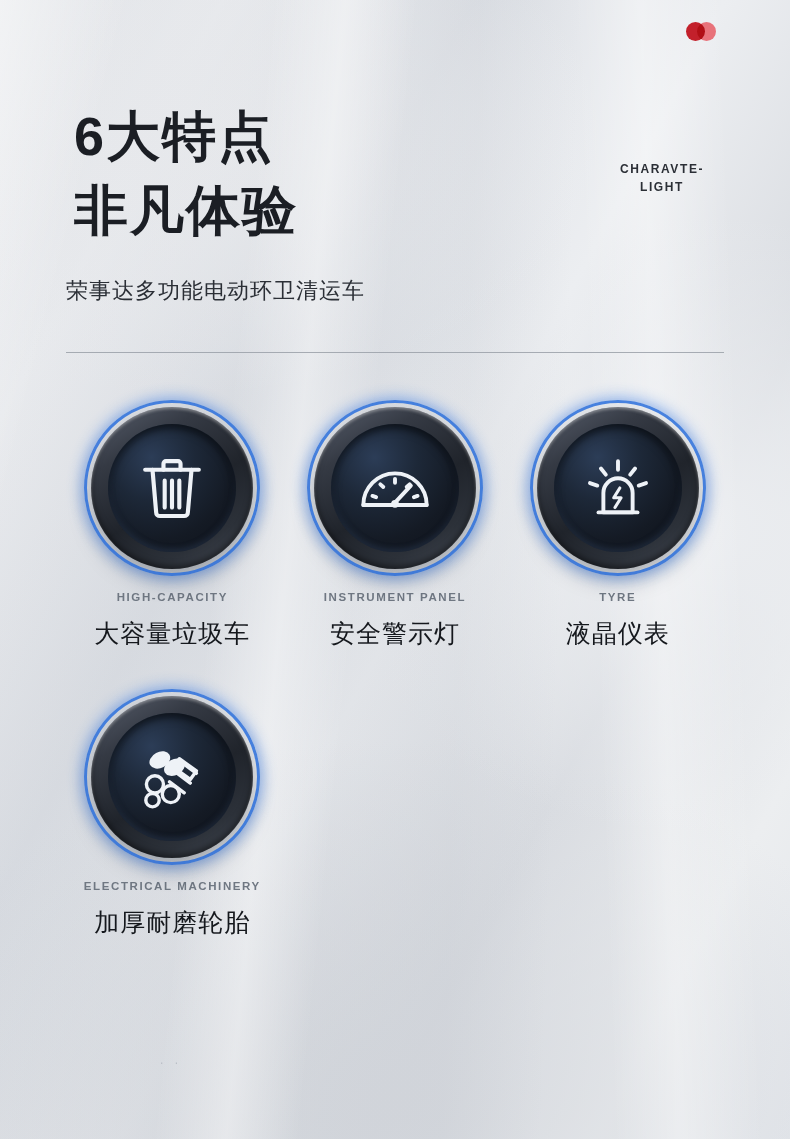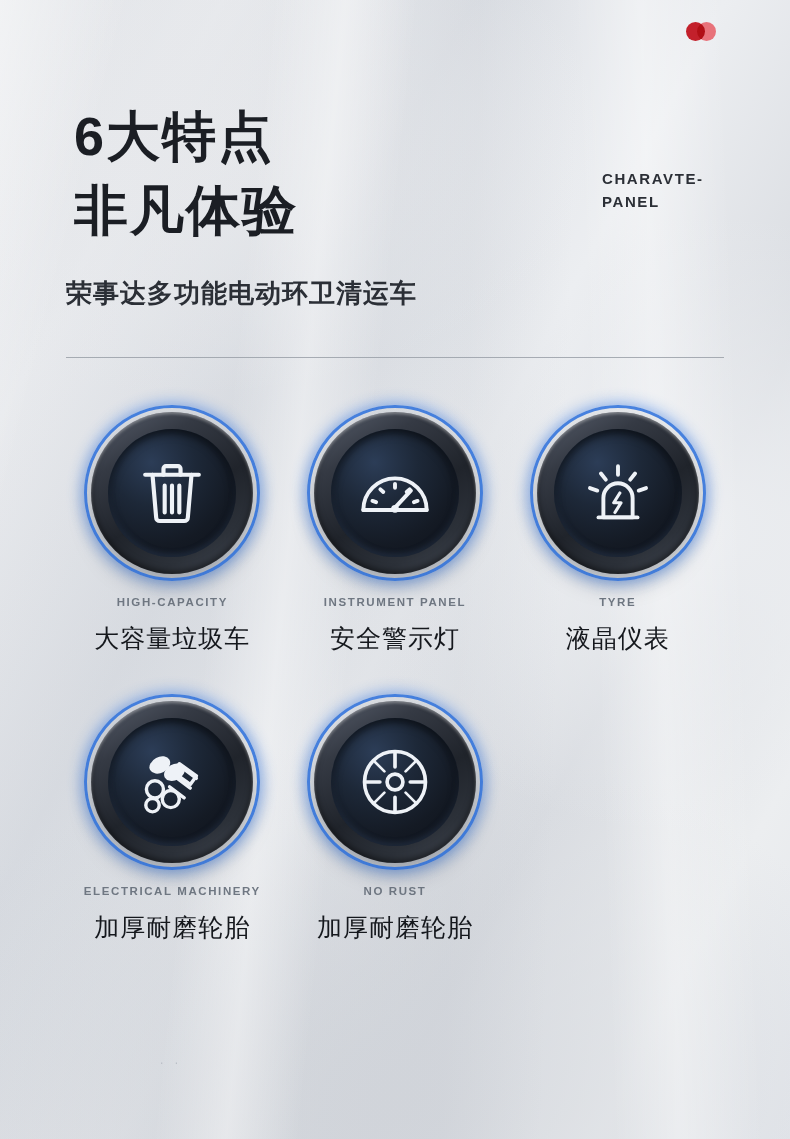--- a/index.html
+++ b/index.html
@@ -55,24 +55,24 @@
     color: #1b1e24;
     letter-spacing: 2px;
     line-height: 1.22;
     margin: 8px;
   }
   .headline-2 {
     margin-top: 4px;
   }
   .subhead {
     margin-top: 32px;
-    font-size: 26px;
+    font-size: 22px;
     color: #2b2f36;
     letter-spacing: 1px;
-    font-weight: 700;
+    font-weight: 400;
   }
 
   .brand-dots {
     position: absolute;
     top: 22px;
     right: 4px;
     width: 34px;
     height: 20px;
   }
   .dot {
@@ -81,24 +81,24 @@
     width: 19px;
     height: 19px;
     border-radius: 50%;
   }
   .dot-a { left: 0; background: #c3202b; }
   .dot-b { left: 11px; background: #e8727a; mix-blend-mode: multiply; }
 
   .charavteristic {
     position: absolute;
     right: 2px;
-    top: 168px;
+    top: 160px;
     width: 120px;
-    text-align: left;
-    font-size: 15px;
+    text-align: center;
+    font-size: 12px;
     font-weight: 700;
     letter-spacing: 1.6px;
     color: #2b2f36;
     line-height: 1.5;
   }
 
   .rule {
     margin-top: 46px;
     height: 1px;
     background: #9aa0a8;
@@ -207,21 +207,21 @@
         <span class="dot dot-a"></span>
         <span class="dot dot-b"></span>
       </div>
 
       <h1 class="headline">6大特点</h1>
       <h1 class="headline headline-2">非凡体验</h1>
       <div class="subhead">荣事达多功能电动环卫清运车</div>
 
       <div class="charavteristic">
         <div>CHARAVTE-</div>
-        <div>PANEL</div>
+        <div>LIGHT</div>
       </div>
 
       <div class="rule"></div>
     </div>
 
     <div class="grid">
 
       <div class="cell">
         <div class="btn">
           <span class="glyph">
@@ -280,32 +280,18 @@
               <circle cx="31" cy="46" r="7"></circle>
               <circle cx="16" cy="51" r="5.5"></circle>
             </svg>
           </span>
         </div>
         <div class="cap-en">ELECTRICAL MACHINERY</div>
         <div class="cap-cn">加厚耐磨轮胎</div>
       </div>
 
 
-      <div class="cell">
-        <div class="btn">
-          <span class="glyph">
-            <svg viewBox="0 0 64 64" fill="none" stroke="currentColor" stroke-width="3" stroke-linecap="round" stroke-linejoin="round">
-              <circle cx="32" cy="32" r="25"></circle>
-              <circle cx="32" cy="32" r="6.5"></circle>
-              <path d="M32 7.2v12.4M32 44.5v12.3M7.2 32h12.4M44.5 32h12.3"></path>
-              <path d="M14.5 14.5l8.8 8.8M40.7 40.7l8.8 8.8M49.5 14.5l-8.8 8.8M23.3 40.7l-8.8 8.8" stroke-width="2.2"></path>
-            </svg>
-          </span>
-        </div>
-        <div class="cap-en">NO RUST</div>
-        <div class="cap-cn">加厚耐磨轮胎</div>
-      </div>
 
     </div>
   </div>
 
   <div class="footer-dots">. .</div>
 </div>
 
 </body></html>

